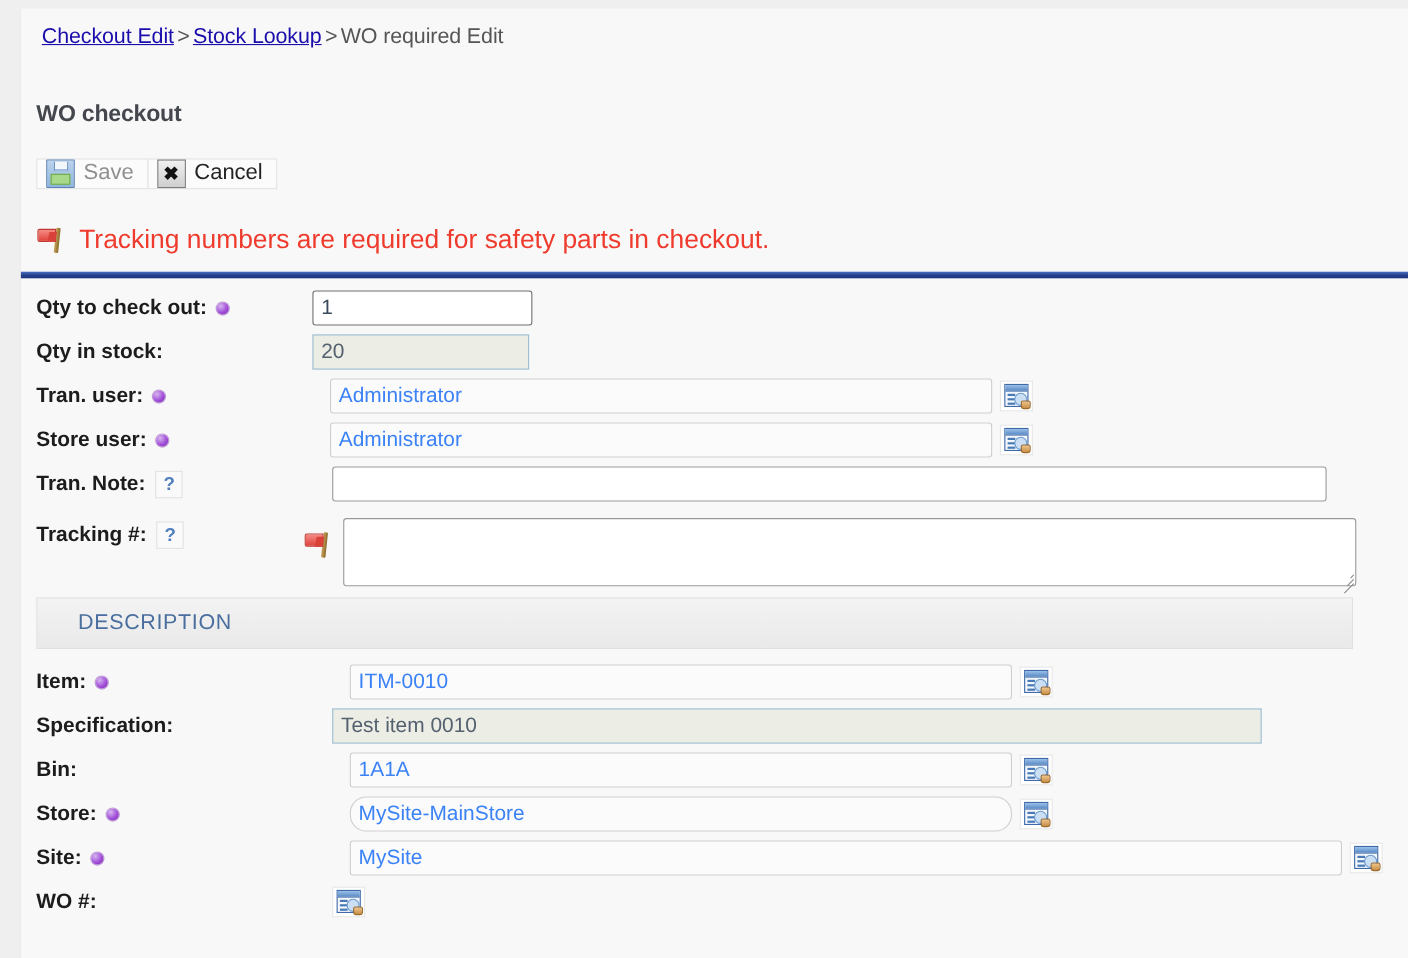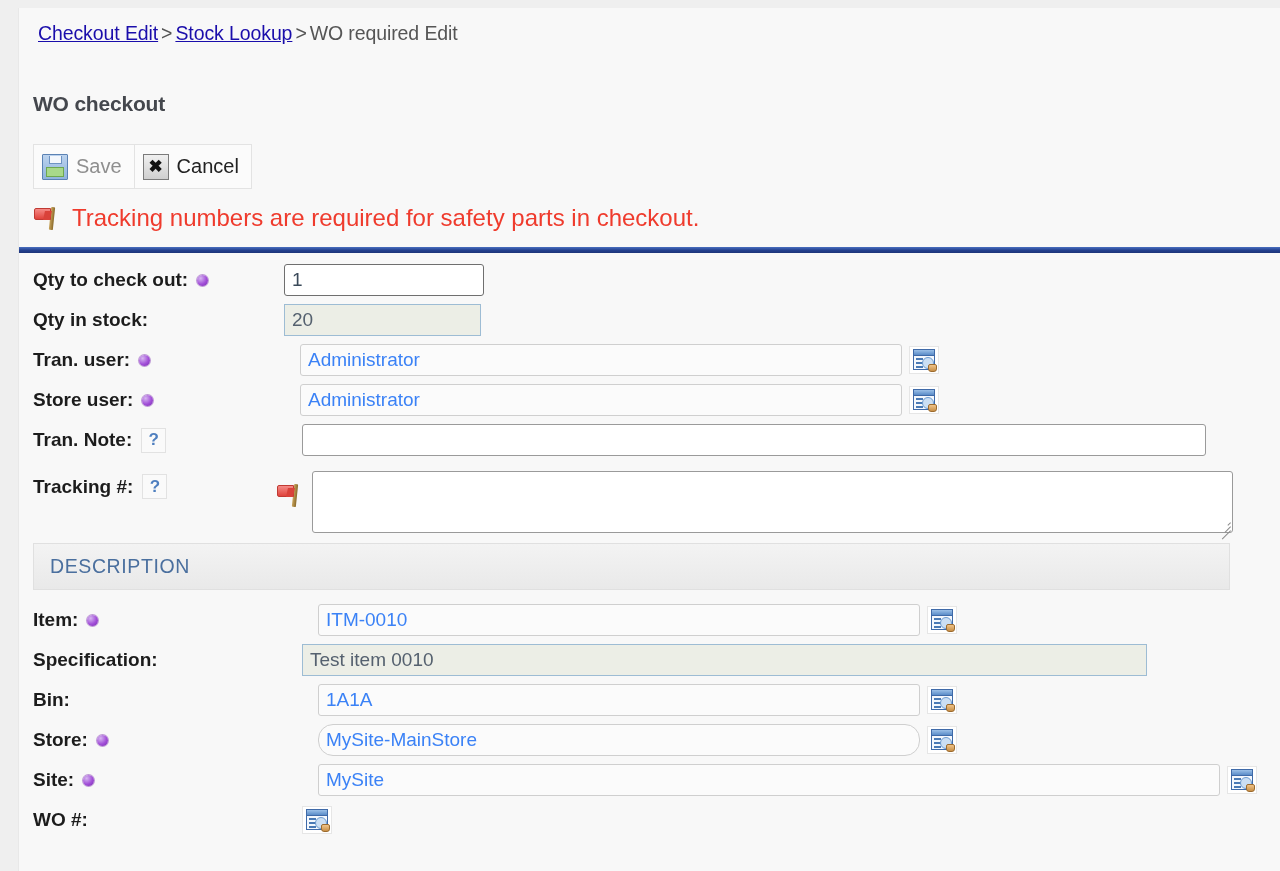--- a/index.html
+++ b/index.html
@@ -86,21 +86,21 @@
     height: 44px;
   }
   .tb-btn {
     display: flex;
     align-items: center;
     gap: 8px;
     padding: 0 12px 0 8px;
     border: 1px solid #e3e3e3;
     background: #fbfbfb;
     box-sizing: border-box;
-    height: 45px;
+    height: 28px;
     cursor: pointer;
     font-size: 20px;
     color: #222;
     white-space: nowrap;
   }
   .tb-btn + .tb-btn { margin-left: -1px; }
   .tb-btn.gap { margin-left: 22px; }
   .tb-btn.disabled { color: #8f8f8f; cursor: default; }
   .tb-label { line-height: 1; position: relative; top: -1px; }
 
@@ -415,21 +415,21 @@
   
   .section-header {
     margin: 9px 0 10px 14px;
     width: 1197px;
     height: 47px;
     box-sizing: border-box;
     background: linear-gradient(#f3f3f3,#e9e9e9);
     border: 1px solid #e0e0e0;
     display: flex;
     align-items: center;
-    padding-left: 16px;
+    padding-left: 37px;
     font-size: 19.5px;
     color: #4a6f9e;
     letter-spacing: .6px;
   }
 </style>
 </head>
 <body>
 
 <div id="page">
 

